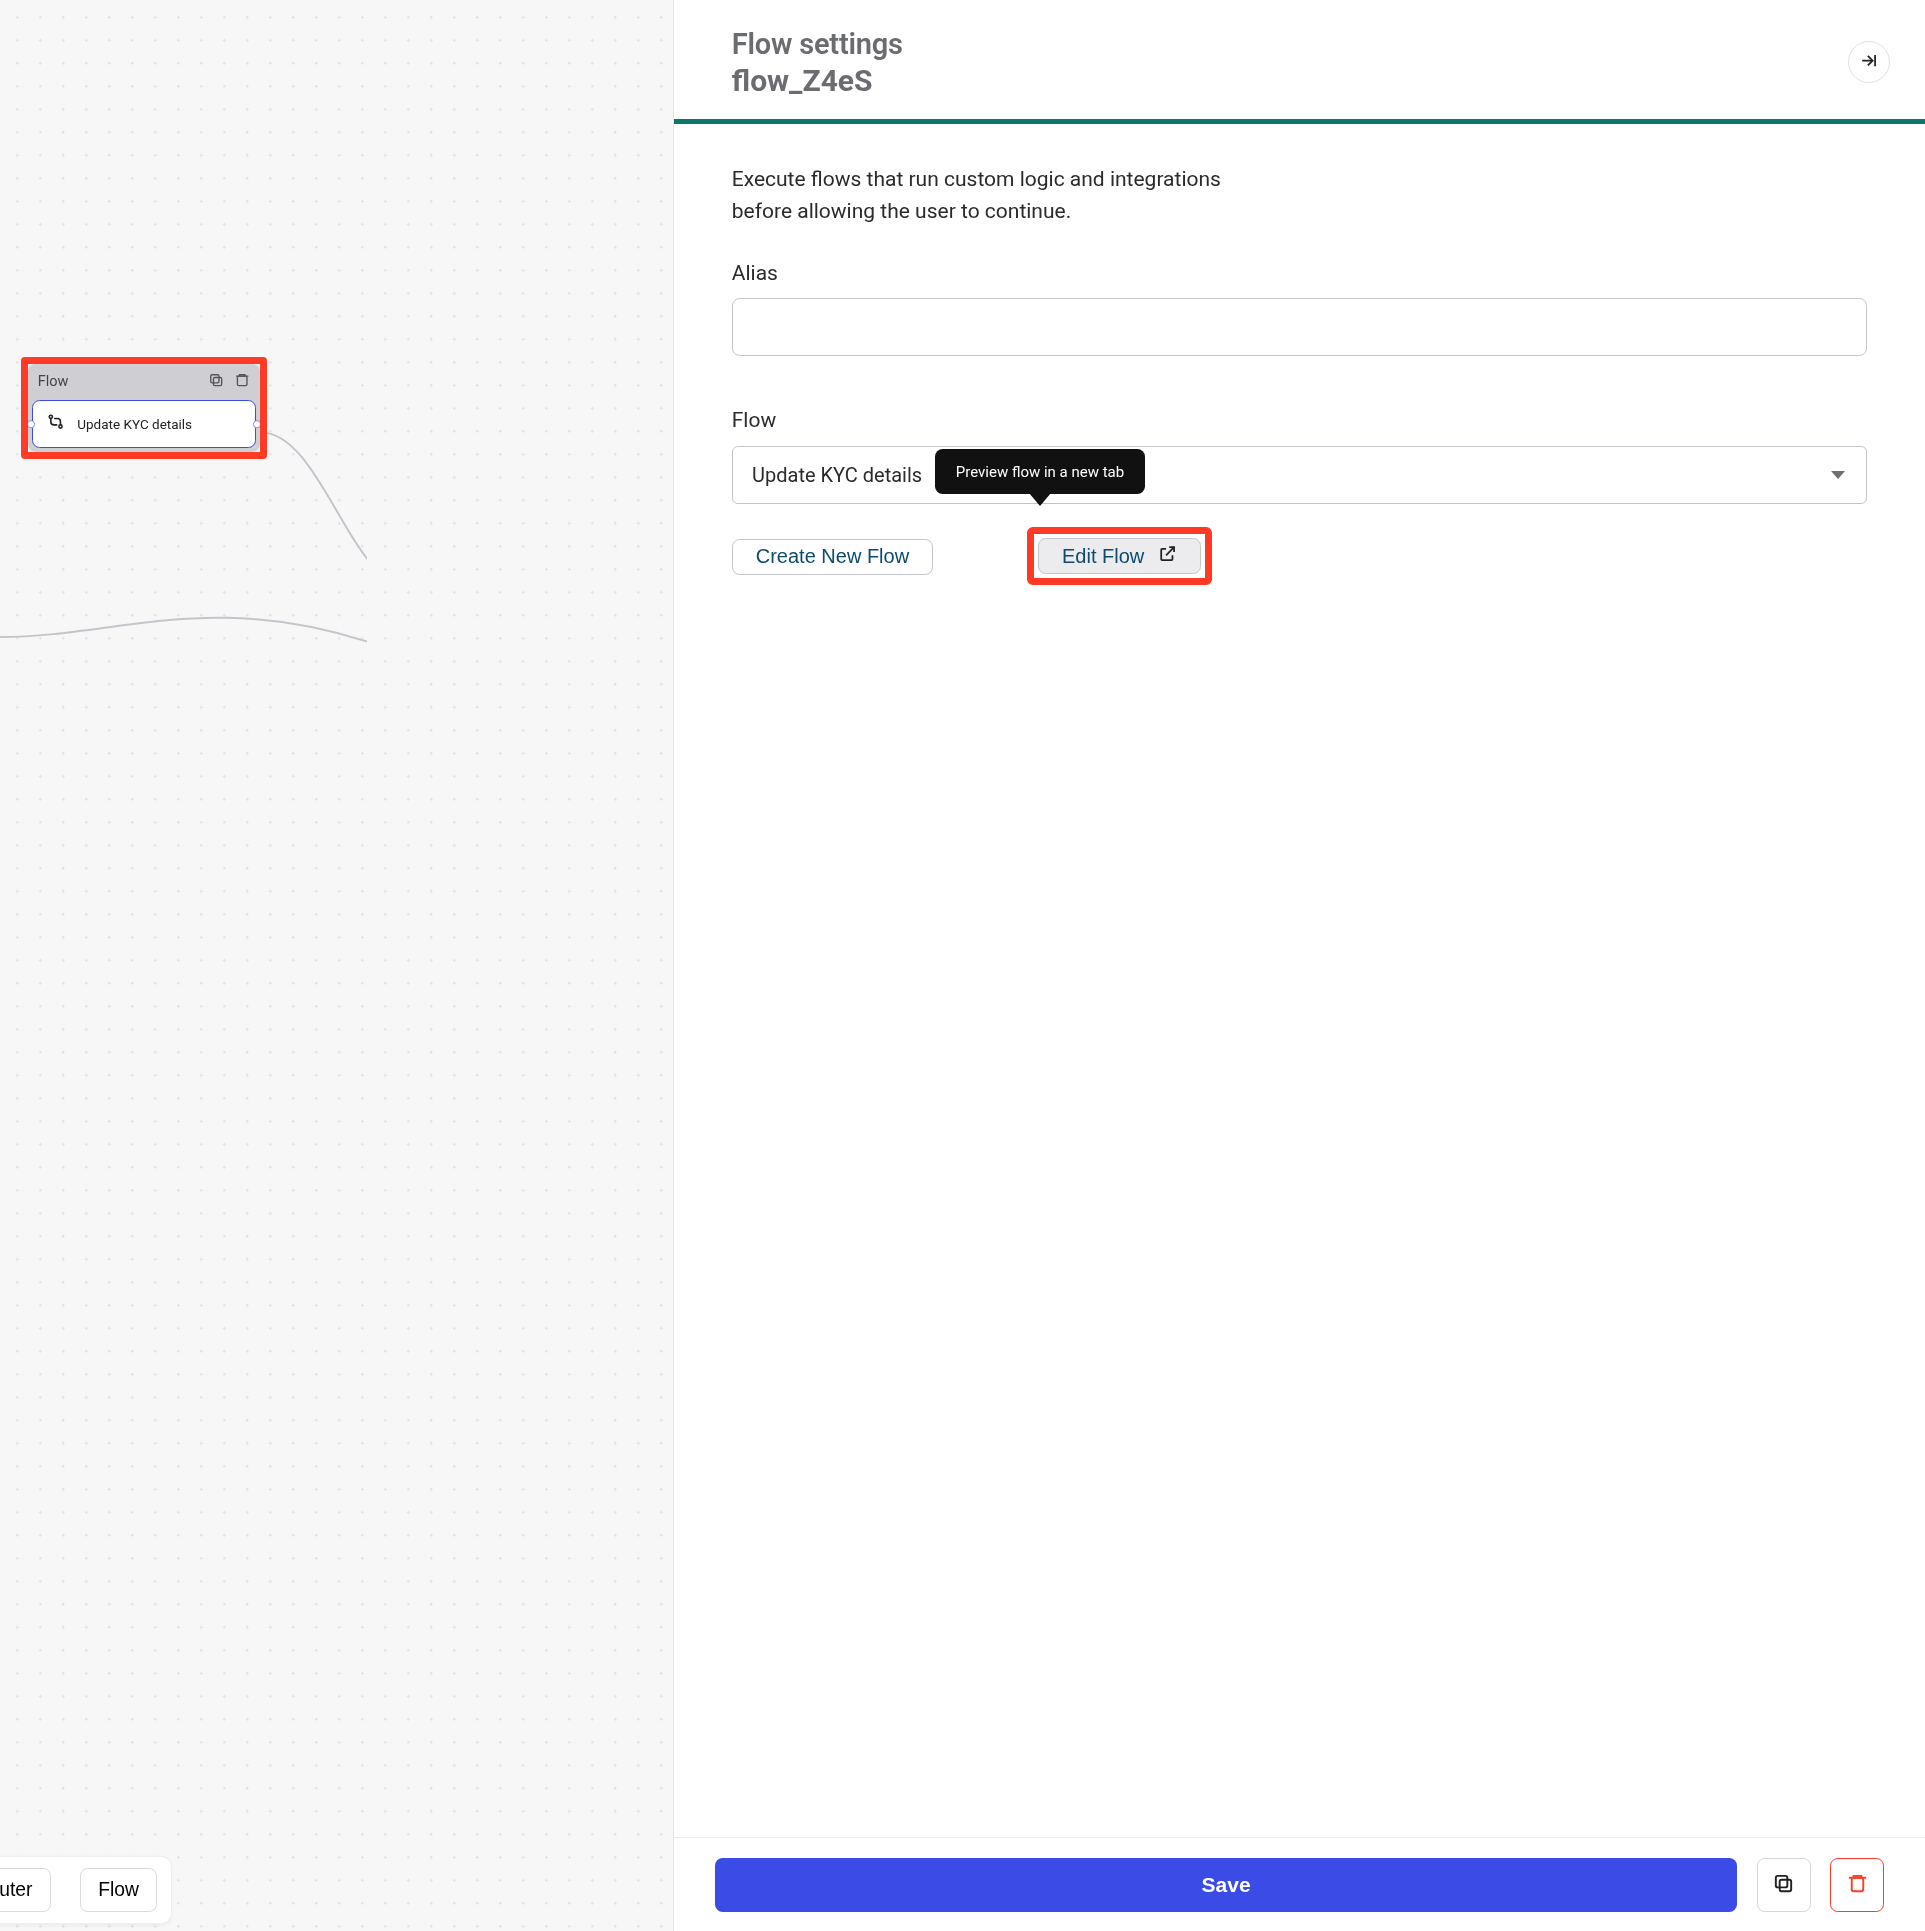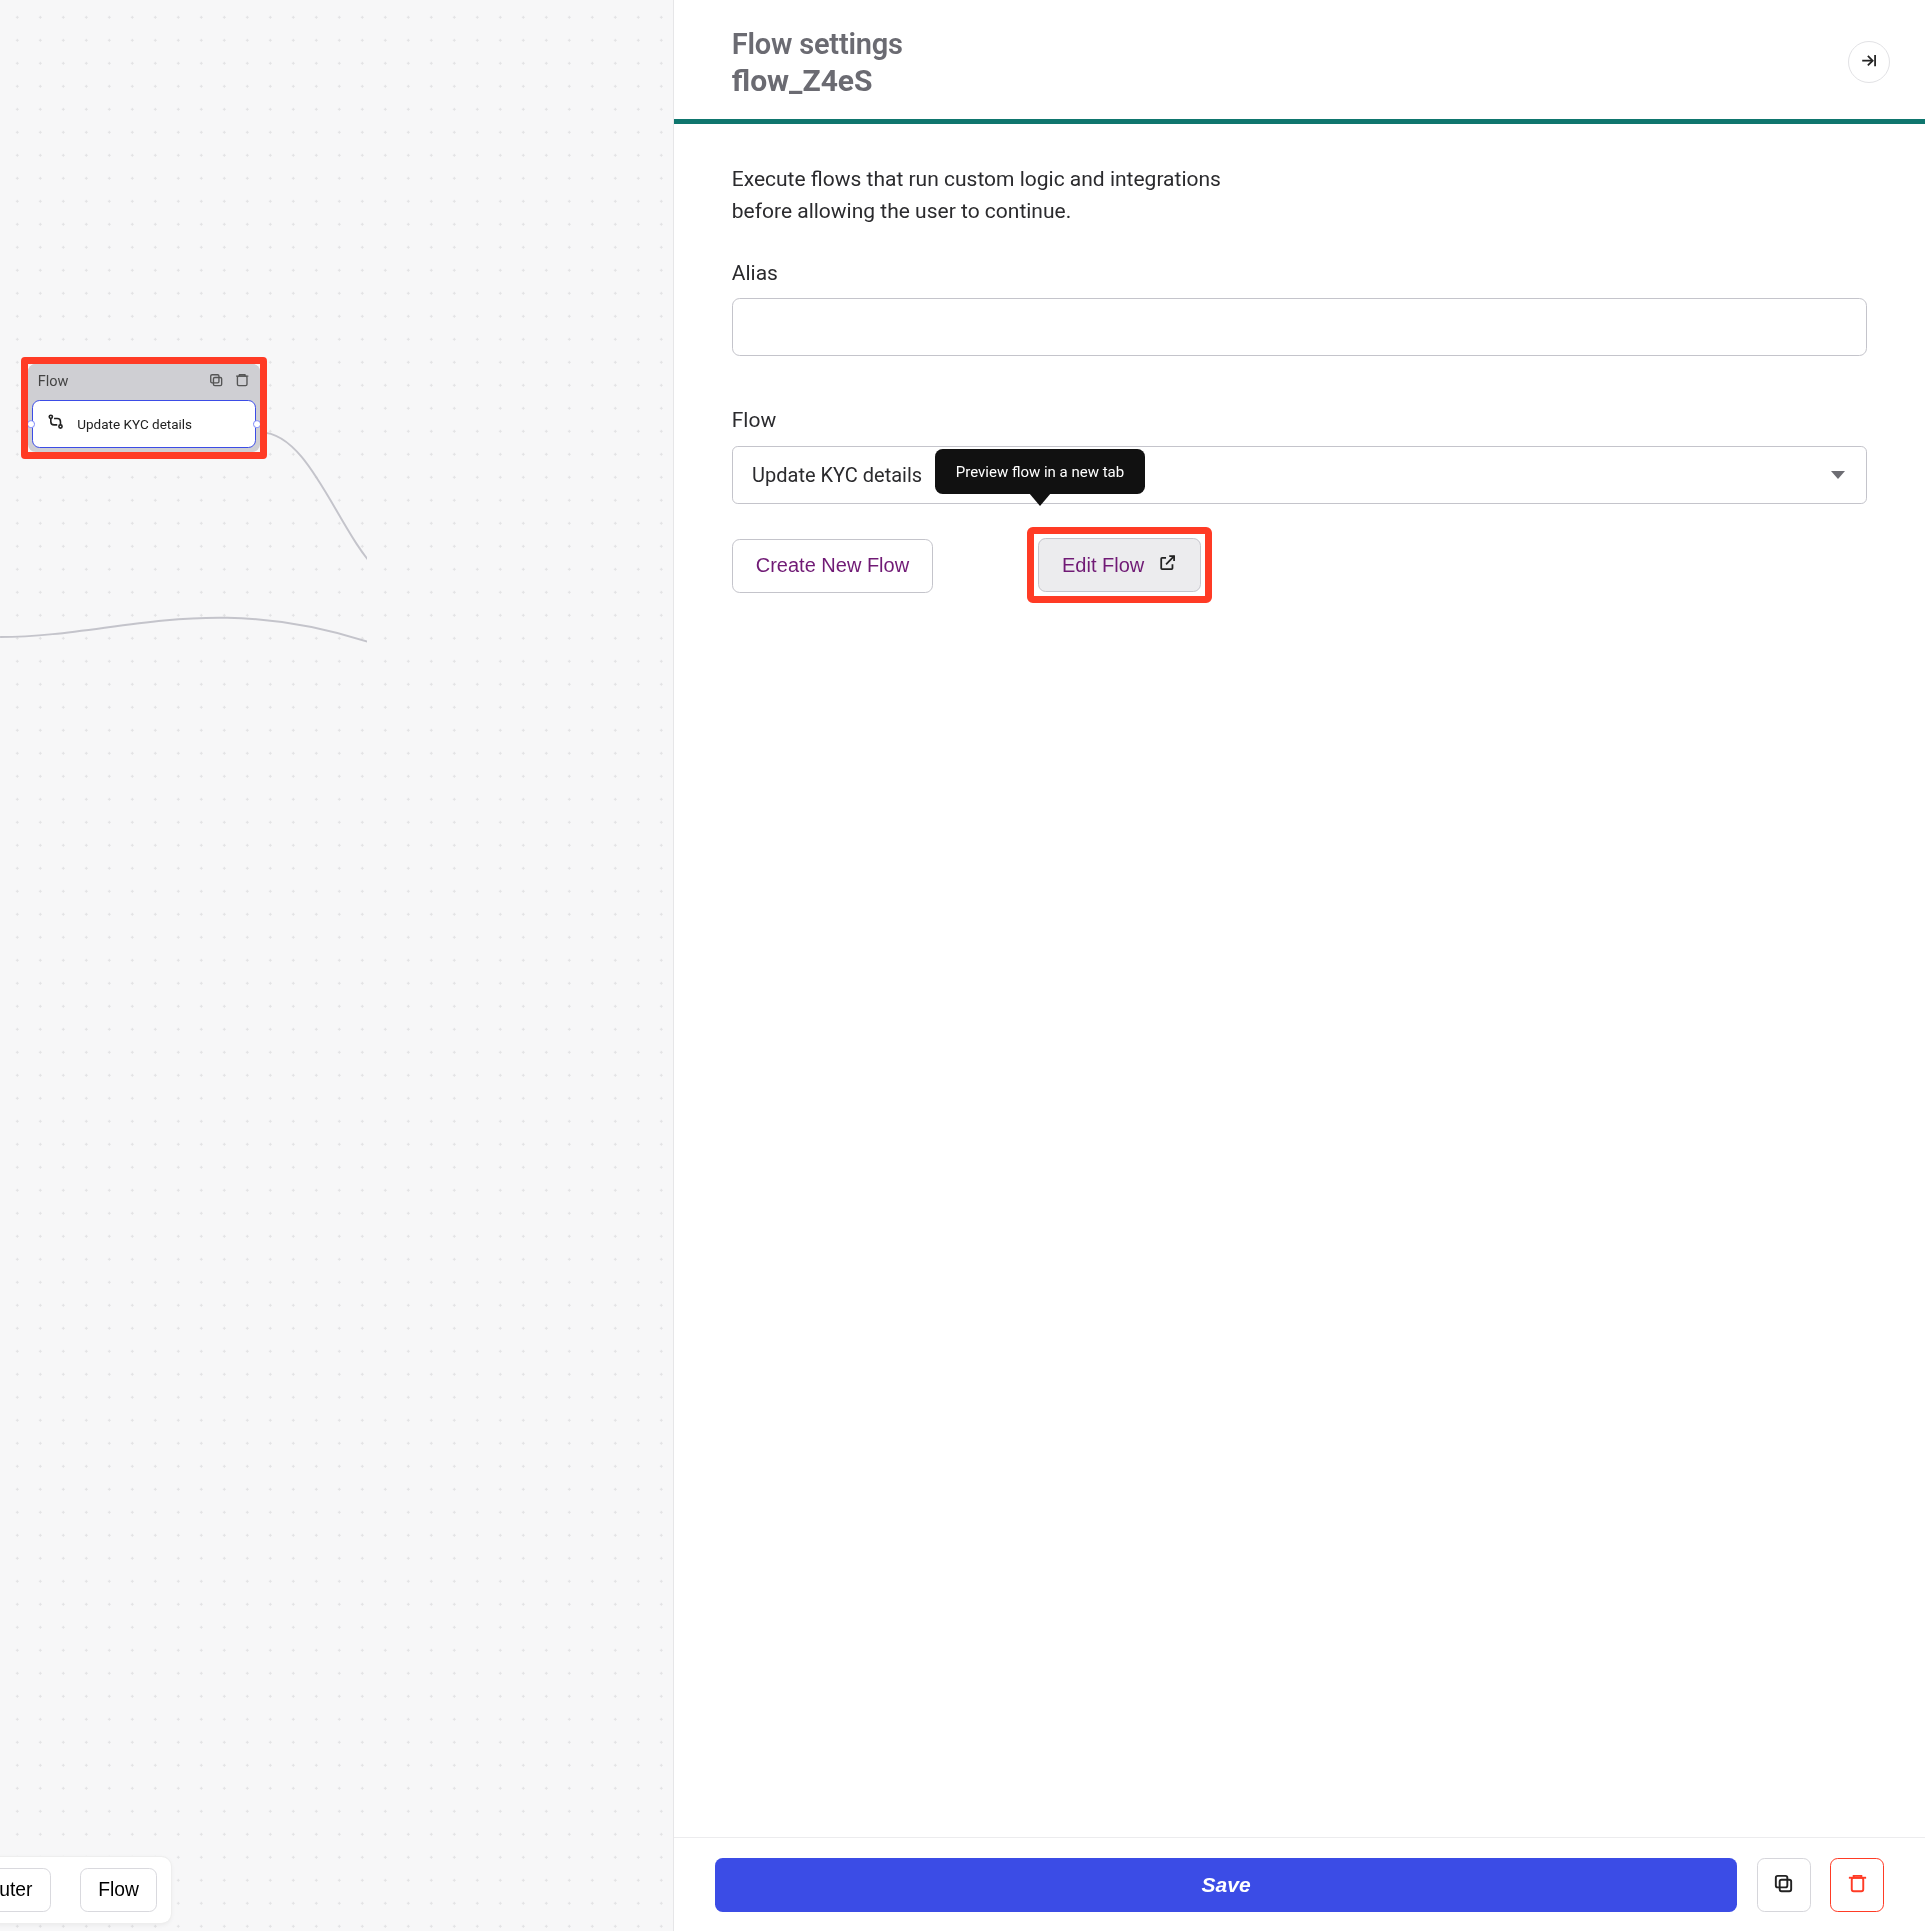--- a/index.html
+++ b/index.html
@@ -167,27 +167,27 @@
     bottom: -11.6px;
     transform: translateX(-50%);
     width: 0; height: 0;
     border-left: 11.6px solid transparent;
     border-right: 11.6px solid transparent;
     border-top: 13.5px solid #111;
   }
 
   .action-row { display: flex; gap: 46px; margin-top: 35px; align-items: flex-start; }
   .btn {
-    height: 54px;
+    height: 36px;
     padding: 0 23px;
     border: 1.4px solid #c4c4cb;
     border-radius: 7.7px;
     background: #fff;
     font-size: 20px;
-    color: #701a75;
+    color: #0c4a6e;
     cursor: pointer;
     display: inline-flex;
     align-items: center;
     gap: 13.5px;
   }
   .btn-highlight-wrap {
     border: 7.7px solid #ff3b25;
     border-radius: 5.8px;
     padding: 3.9px;
     display: inline-block;
@@ -208,21 +208,20 @@
   .save-btn {
     flex: 1;
     background: #3b4ce6;
     color: #fff;
     border: none;
     border-radius: 7.7px;
     font-size: 21px;
     font-weight: 600;
     height: 54px;
     cursor: pointer;
-    font-style: italic;
   }
   .icon-btn {
     width: 54px; height: 54px;
     border: 1.4px solid #d6d6db;
     border-radius: 7.7px;
     background: #fff;
     display: flex; align-items: center; justify-content: center;
     cursor: pointer;
   }
   .icon-btn.danger { border-color: #ff3b25; }

